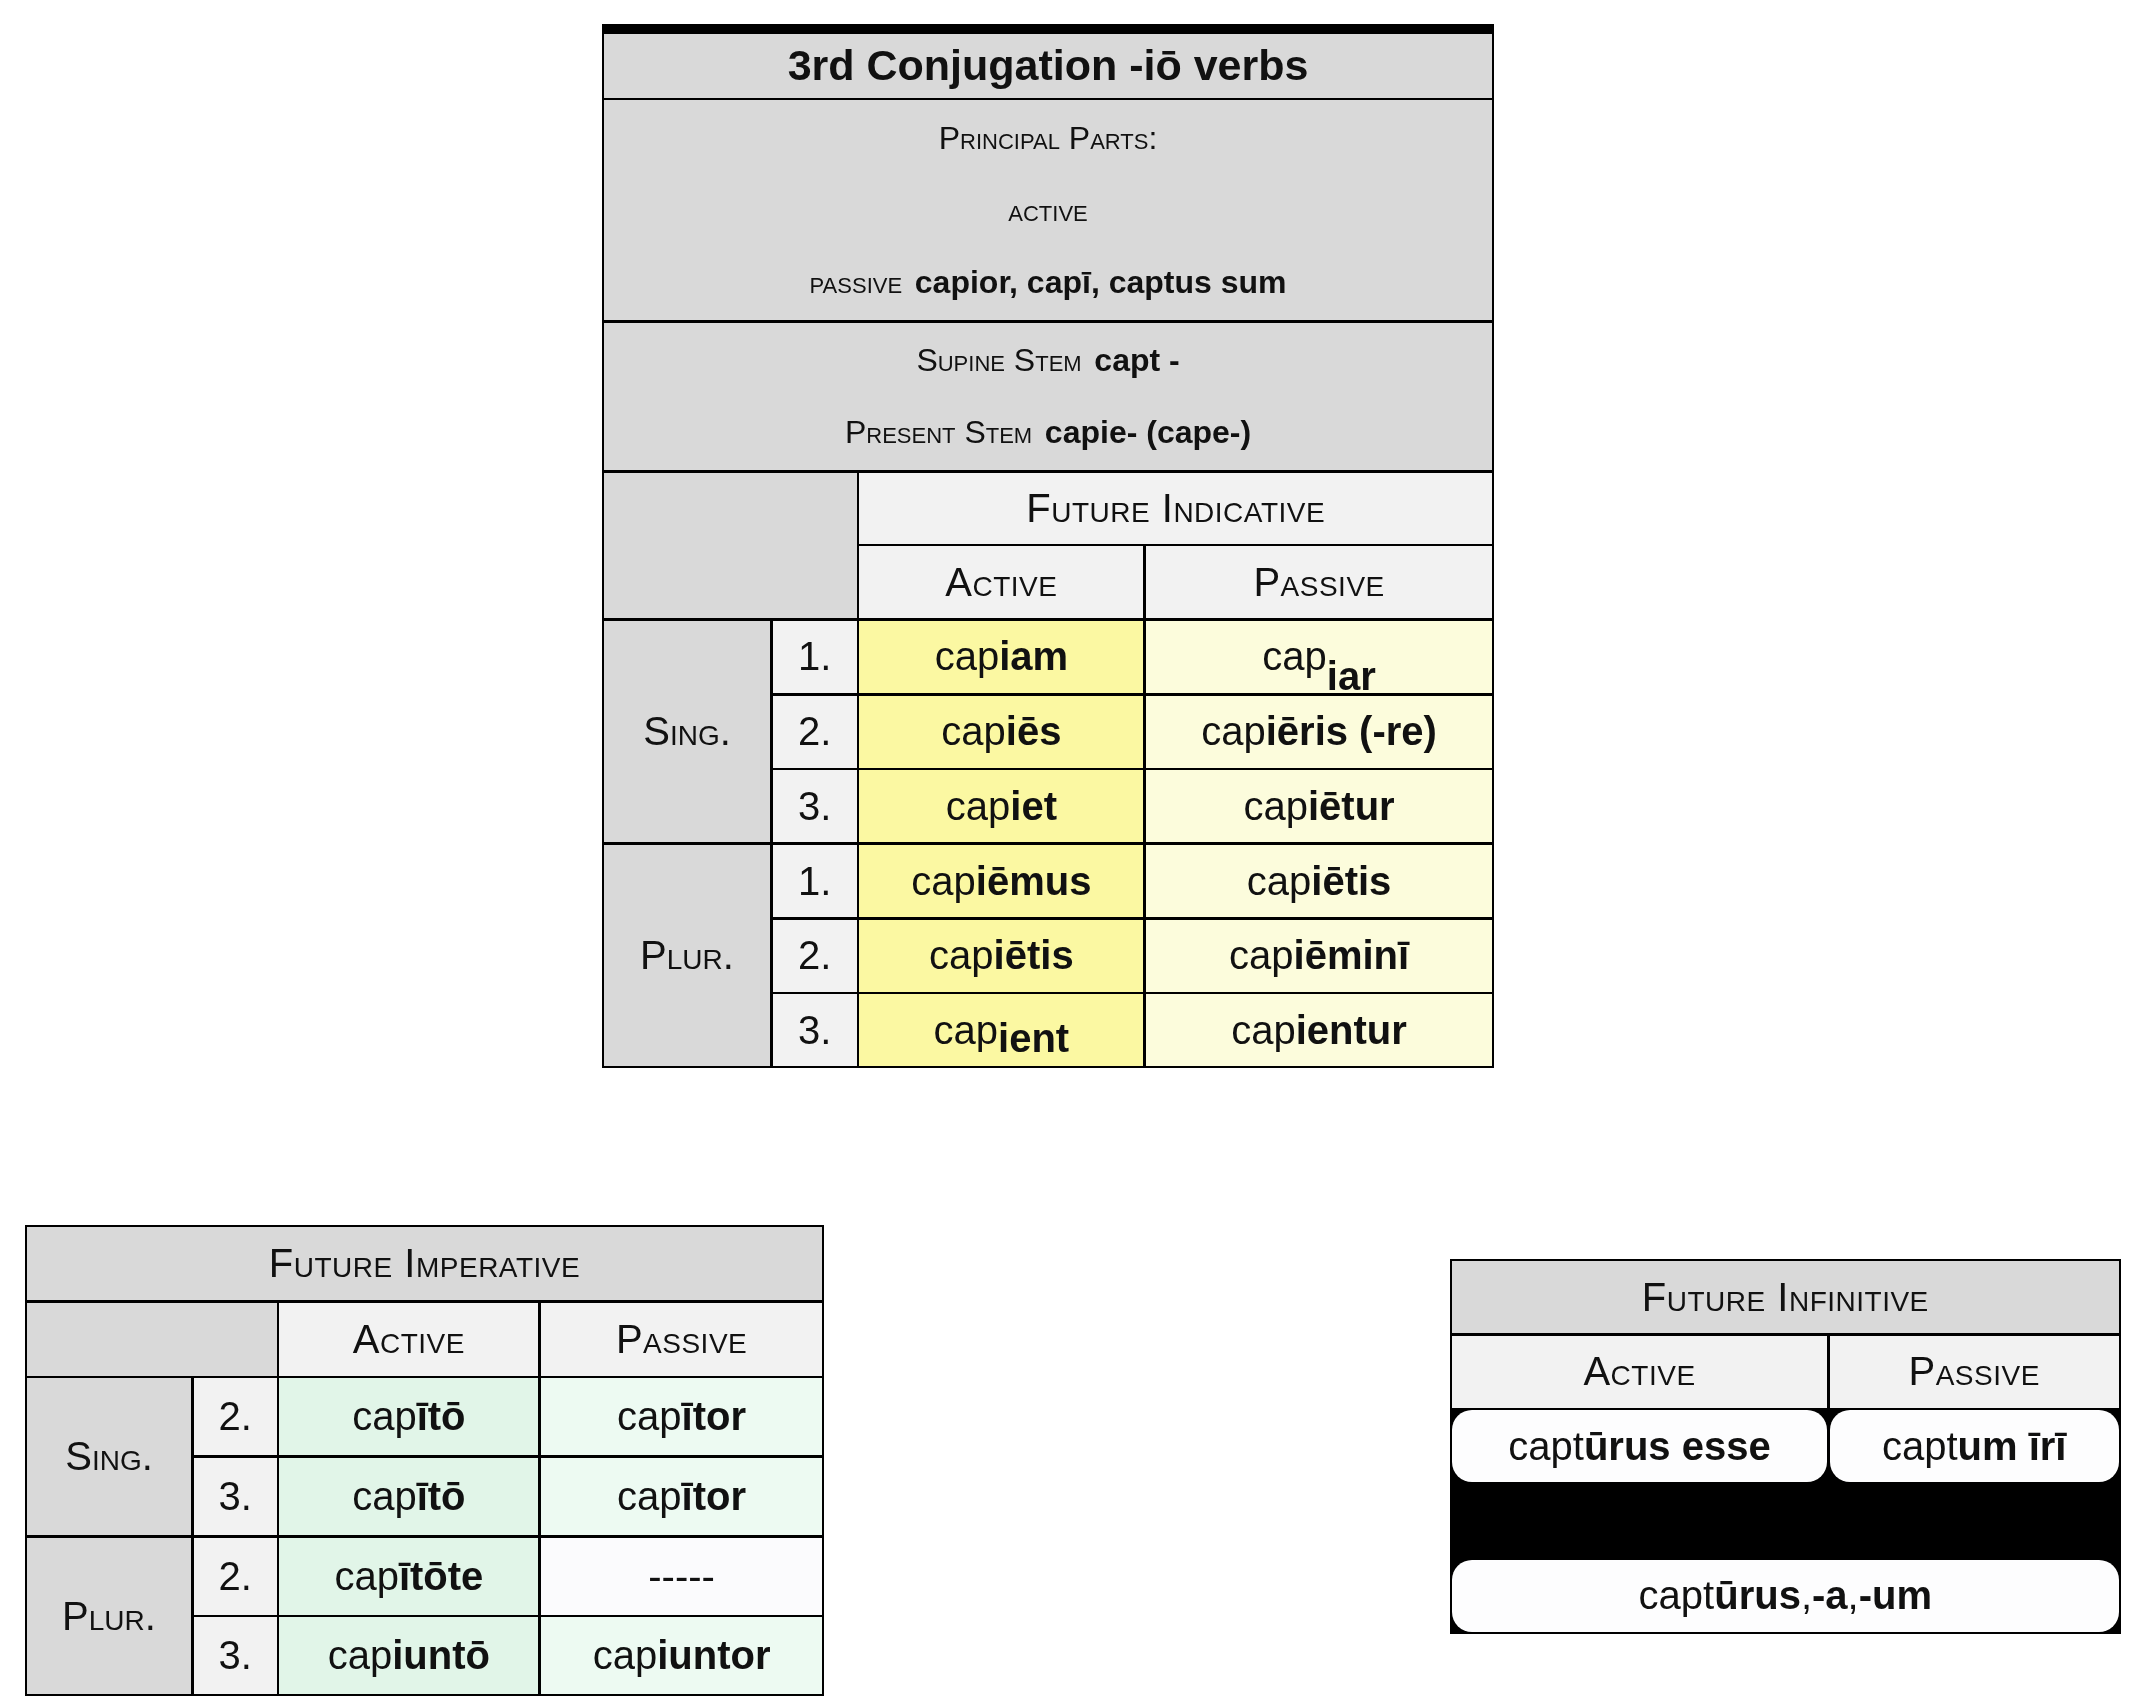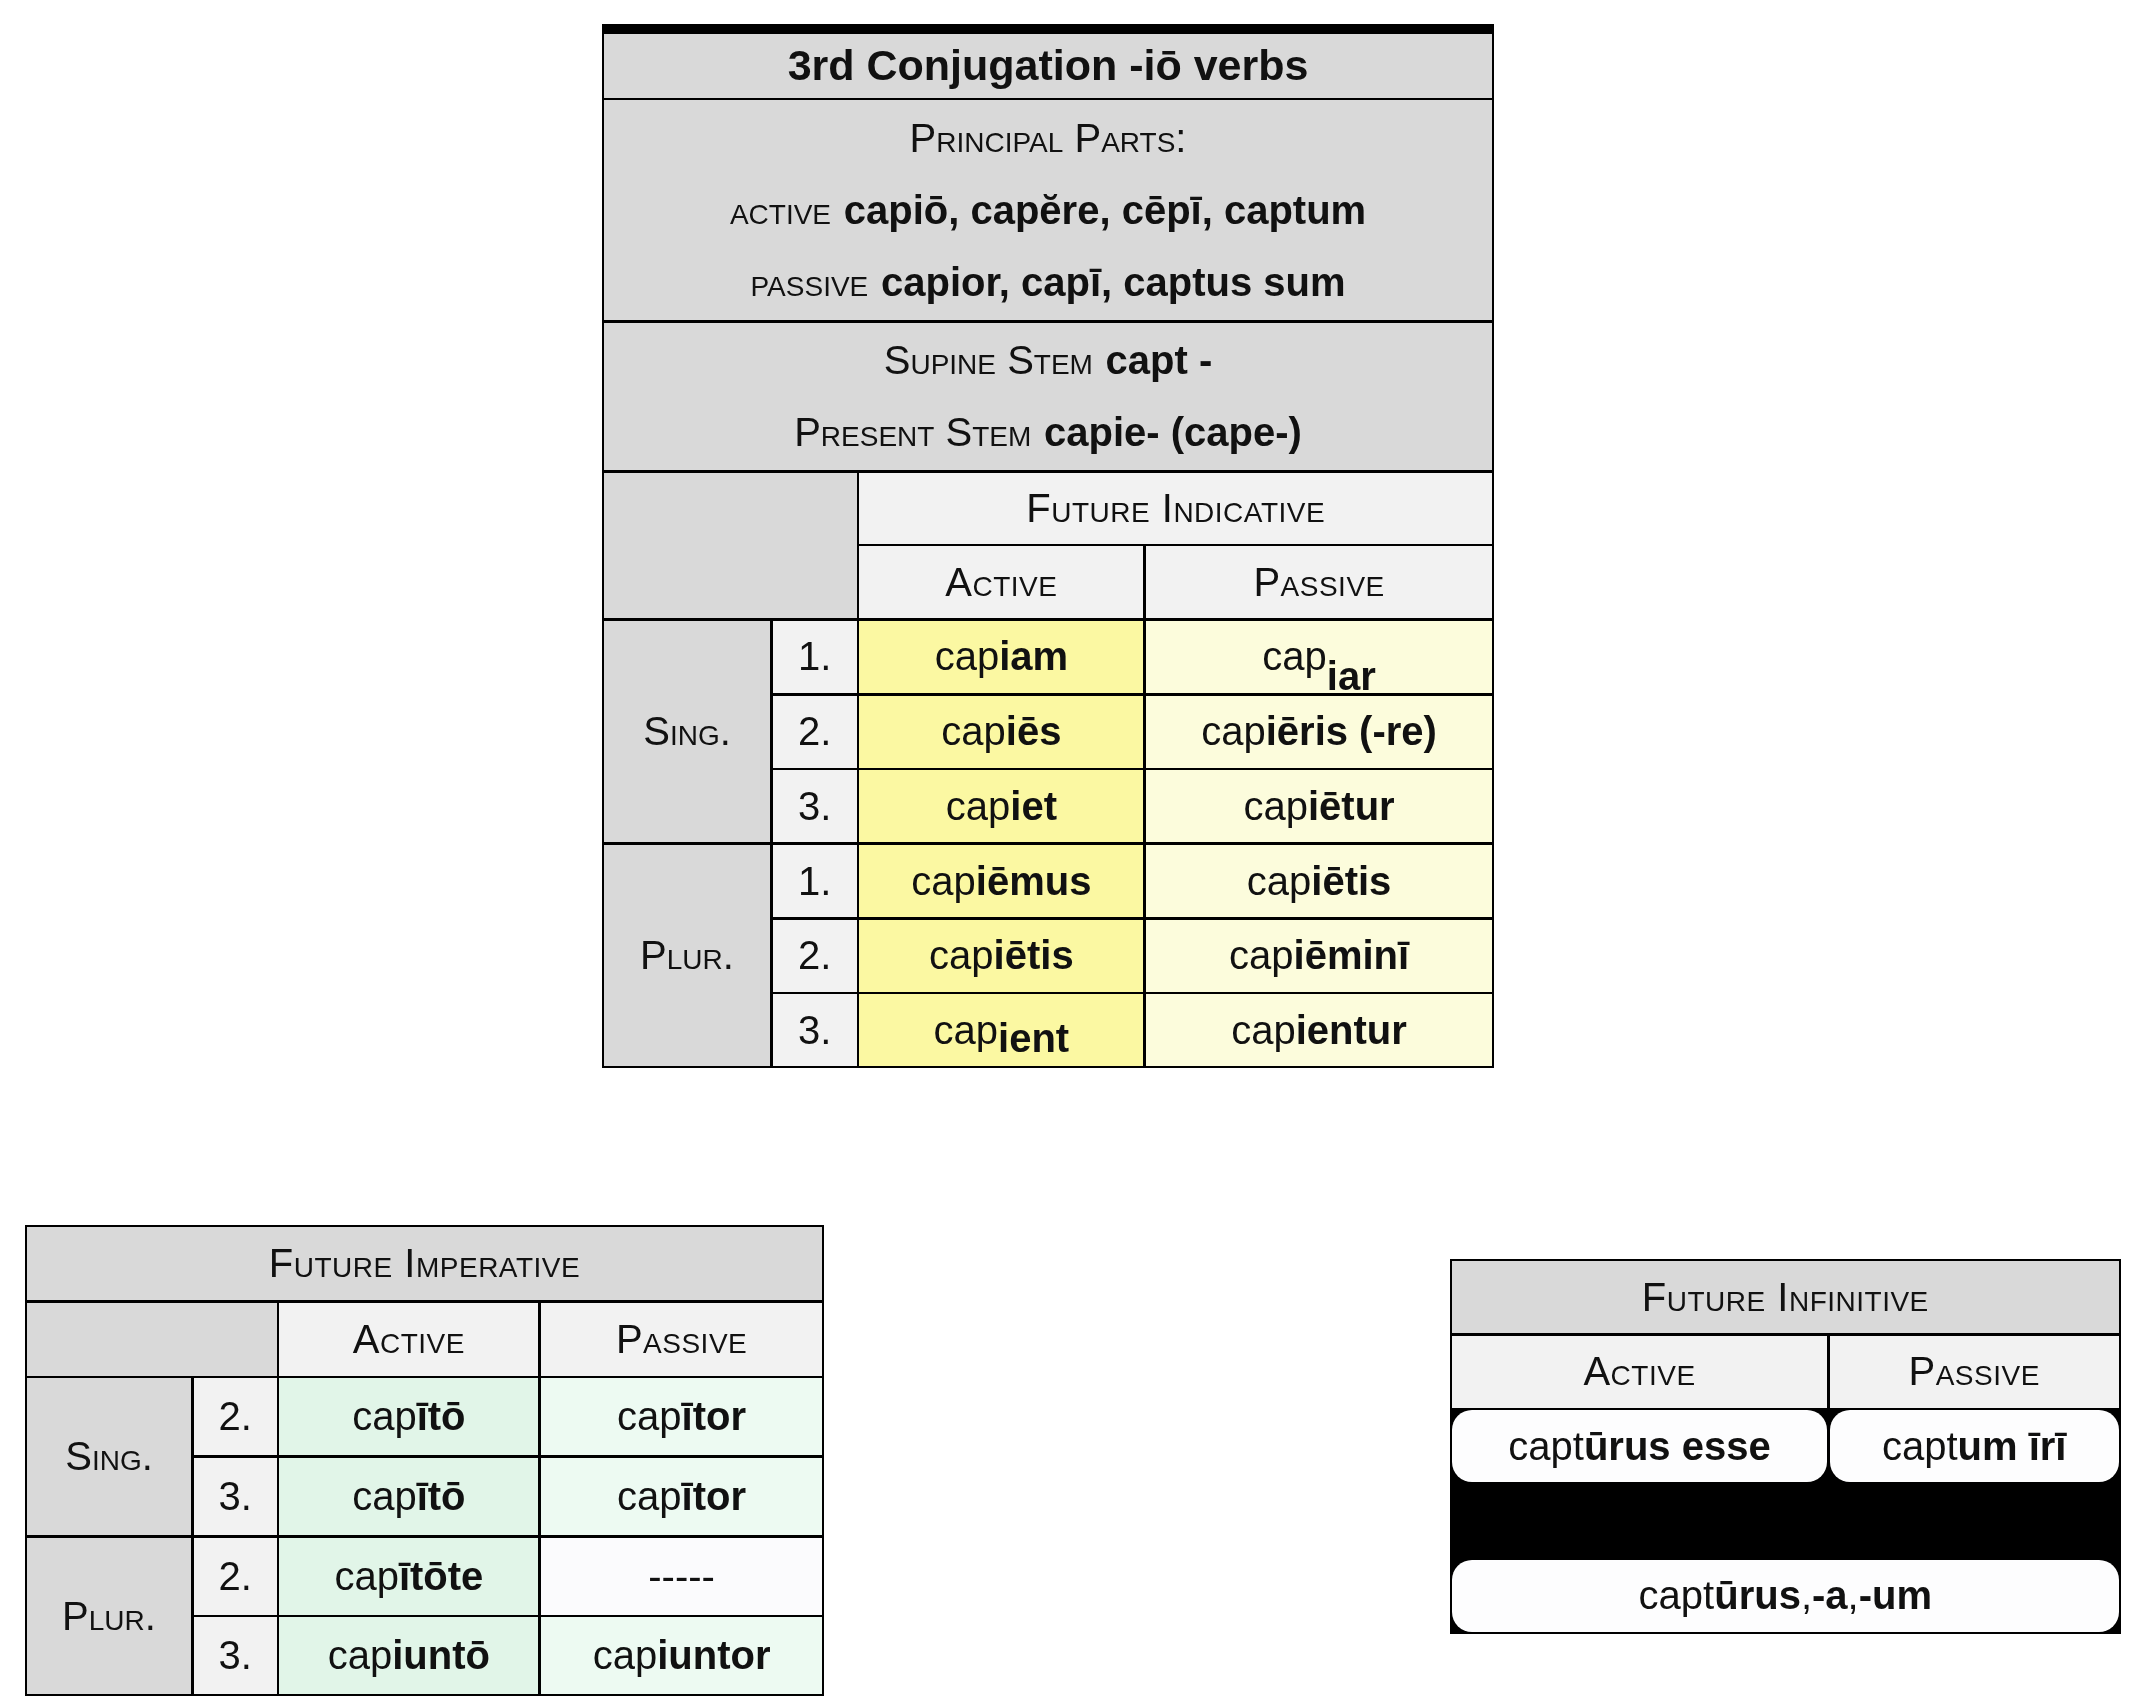--- a/index.html
+++ b/index.html
@@ -24,21 +24,21 @@
   .sc  { font-variant:small-caps; }
   .b   { font-weight:700; }
 
   .title { font-size:43px; font-weight:700; }
   .hdr   { font-size:40px; font-variant:small-caps; letter-spacing:0.5px; }
   .group-label { font-size:40px; font-variant:small-caps; }
   .num   { font-size:40px; }
   .form  { font-size:40px; }
 
   .multiline { flex-direction:column; justify-content:center; }
-  .line { line-height:72px; font-size:40px; display:flex; align-items:baseline; justify-content:center; }
+  .line { line-height:72px; font-size:32px; display:flex; align-items:baseline; justify-content:center; }
   .line .forms { margin-left:12.7px; }
 
   
   #indicative {
     left:602px; top:23.5px;
     grid-template-columns:166px 84px 284px 346px;
     grid-template-rows:72px 220px 147px 71px 72px repeat(6, 72px);
   }
   #imperative {
     left:25px; top:1225px;
@@ -59,21 +59,20 @@
 <div class="page">
 
   <section class="tbl" id="indicative">
 
     <div class="cell bg-gray title span-all" style="grid-row:1;margin-top:8px;">3rd Conjugation -iō verbs</div>
 
     <div class="cell bg-gray multiline span-all" style="grid-row:2;">
       <div class="line sc">Principal Parts:</div>
       <div class="line">
         <span class="sc">active</span>
-        <span class="forms b">capiō, capĕre, cēpī, captum</span>
       </div>
       <div class="line">
         <span class="sc">passive</span>
         <span class="forms b">capior, capī, captus sum</span>
       </div>
     </div>
 
     <div class="cell bg-gray multiline span-all" style="grid-row:3;">
       <div class="line">
         <span class="sc">Supine Stem</span>

